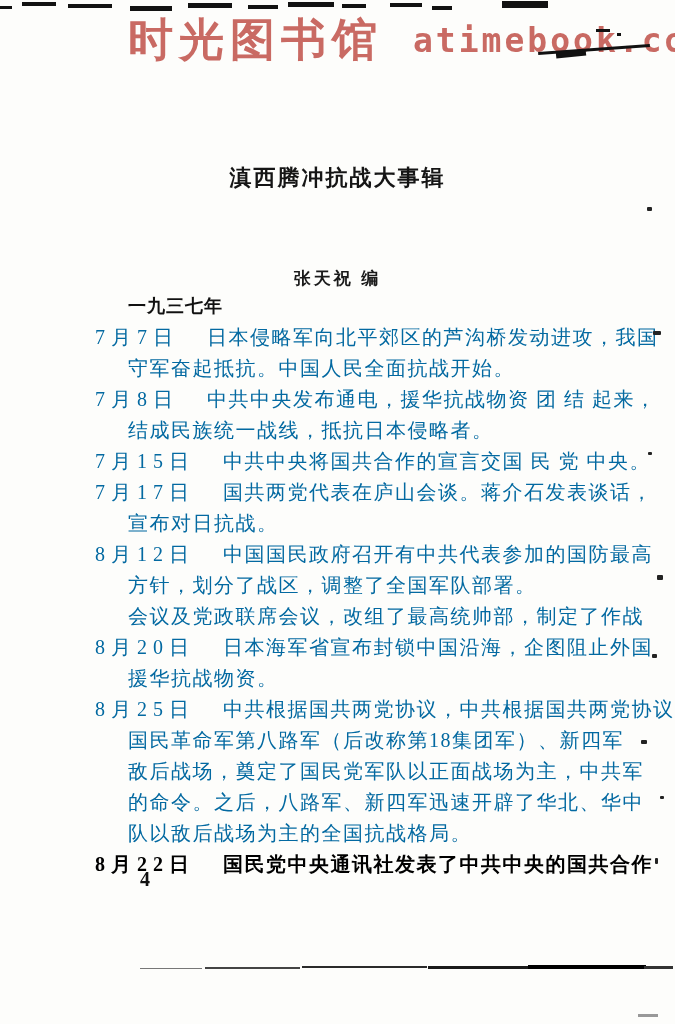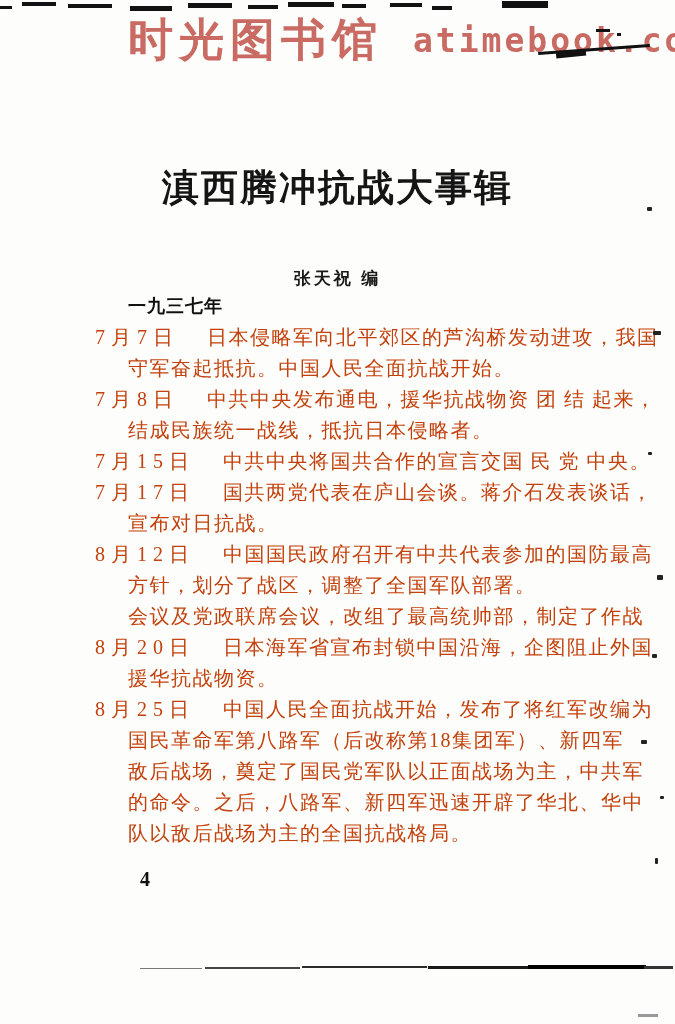--- a/index.html
+++ b/index.html
@@ -32,21 +32,21 @@
     font-family: "DejaVu Sans Mono", monospace;
     font-weight: 700; font-size: 33px; letter-spacing: 3px;
     margin-left: 30px; vertical-align: 3px;
   }
 
   
   .doc-title {
     position: absolute; top: 163px; left: 0; width: 675px;
     text-align: center;
     font-family: "Liberation Sans", "DejaVu Sans", sans-serif;
-    font-weight: 700; font-size: 37px; letter-spacing: 2px;
+    font-weight: 700; font-size: 22px; letter-spacing: 2px;
     color: #151515; margin: 0;
   }
   .editor-line {
     position: absolute; top: 239px; left: 0; width: 675px;
     text-align: center;
     font-family: "Liberation Sans", "DejaVu Sans", sans-serif;
     font-weight: 700; font-size: 17px; letter-spacing: 3px;
     color: #1a1a1a;
     margin-top: 28px;
   }
@@ -56,21 +56,21 @@
     position: absolute; top: 294px; left: 95px; width: 566px;
   }
   .year-heading {
     font-family: "Liberation Sans", "DejaVu Sans", sans-serif;
     font-weight: 700; font-size: 18px; letter-spacing: 1px;
     padding-left: 33px; height: 28px; color: #111;
   }
   .line {
     height: 31px; line-height: 31px;
     font-size: 20px; letter-spacing: 1.5px;
-    white-space: nowrap; color: #c2410c;
+    white-space: nowrap; color: #0369a1;
   }
   .line .date { letter-spacing: 6px; }
   .line .txt { margin-left: 28px; }
   .line.cont { padding-left: 33px; }
   .entry.bold-entry .line { font-weight: 700; color: #000; }
 
   .page-number {
     position: absolute; top: 868px; left: 140px;
     font-size: 20px; font-weight: 700; color: #111;
   }
@@ -131,27 +131,30 @@
     <div class="line cont">方针，划分了战区，调整了全国军队部署。</div>
     <div class="line cont">会议及党政联席会议，改组了最高统帅部，制定了作战</div>
   </div>
 
   <div class="entry">
     <div class="line first"><span class="date">8月20日</span><span class="txt">日本海军省宣布封锁中国沿海，企图阻止外国</span></div>
     <div class="line cont">援华抗战物资。</div>
   </div>
 
   <div class="entry">
-    <div class="line first"><span class="date">8月25日</span><span class="txt">中国人民全面抗战开始，发布了将红军改编为</span></div>
+    <div class="line first"><span class="date">8月25日</span><span class="txt">中共根据国共两党协议，中共根据国共两党协议</span></div>
     <div class="line cont">国民革命军第八路军（后改称第18集团军）、新四军</div>
     <div class="line cont">敌后战场，奠定了国民党军队以正面战场为主，中共军</div>
     <div class="line cont">的命令。之后，八路军、新四军迅速开辟了华北、华中</div>
     <div class="line cont">队以敌后战场为主的全国抗战格局。</div>
   </div>
 
+  <div class="entry bold-entry">
+    <div class="line first"><span class="date">8月22日</span><span class="txt">国民党中央通讯社发表了中共中央的国共合作</span></div>
+  </div>
 </div>
 
 <div class="page-number">4</div>
 
 <div class="speck" style="left:647px;top:207px;width:5px;height:4px;"></div>
 <div class="speck" style="left:653px;top:331px;width:8px;height:4px;"></div>
 <div class="speck" style="left:648px;top:452px;width:4px;height:3px;"></div>
 <div class="speck" style="left:657px;top:575px;width:6px;height:5px;"></div>
 <div class="speck" style="left:652px;top:654px;width:5px;height:4px;"></div>
 <div class="speck" style="left:641px;top:740px;width:6px;height:4px;"></div>

